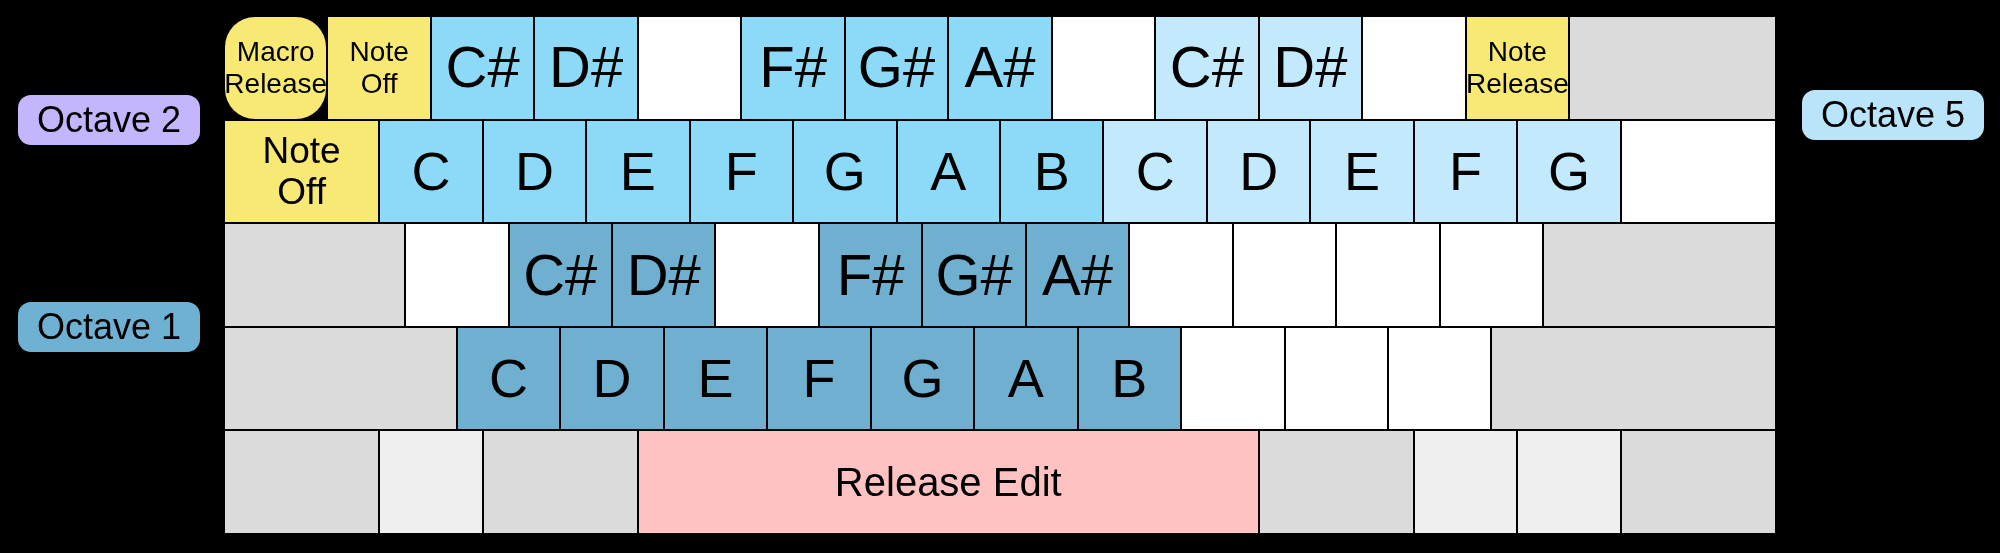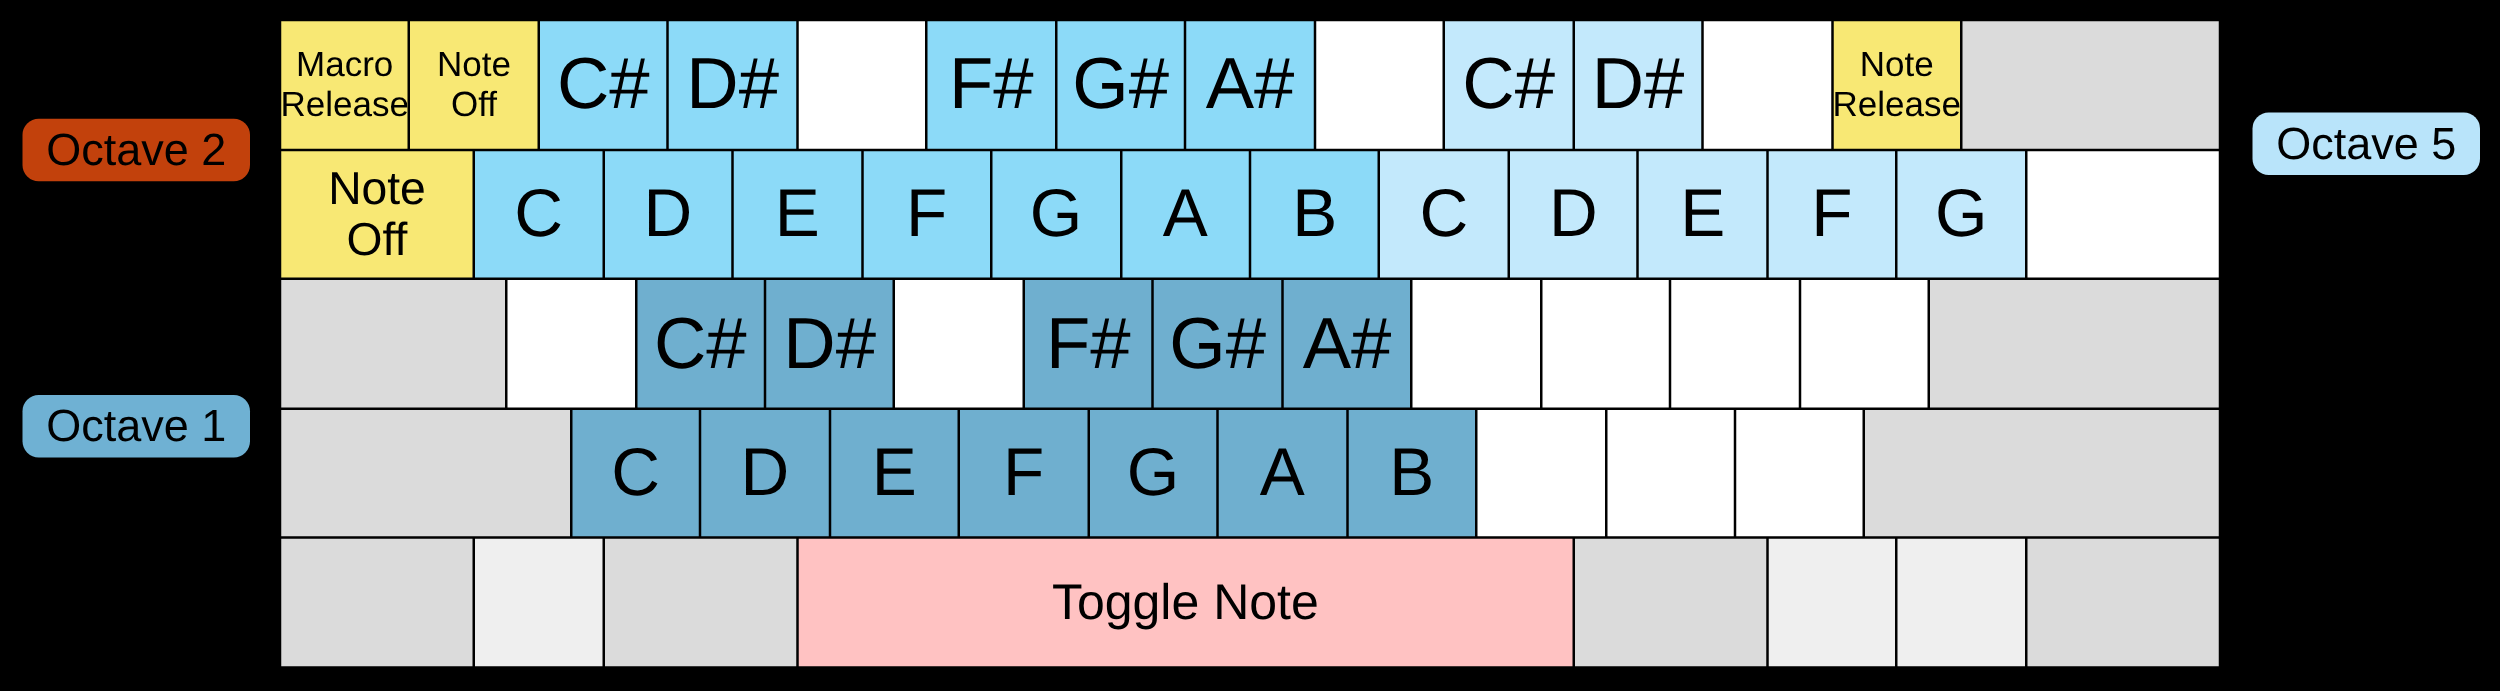--- a/index.html
+++ b/index.html
@@ -21,22 +21,22 @@
   .pill {
     position: absolute;
     display: flex;
     align-items: center;
     justify-content: center;
     font-size: 36px;
     color: #000000;
     border-radius: 13px;
     white-space: nowrap;
   }
-  .pill-octave2 { left: 18px;   top: 95px;  width: 182px; height: 50px; background: #c2410c; }
-  .pill-octave1 { left: 18px;   top: 316px; width: 182px; height: 50px; background: #6FB1D3; }
+  .pill-octave2 { left: 18px;   top: 95px;  width: 182px; height: 50px; background: #c4b5fd; }
+  .pill-octave1 { left: 18px;   top: 302px; width: 182px; height: 50px; background: #6FB1D3; }
   .pill-octave3 { left: 1802px; top: 90px;  width: 182px; height: 50px; background: #B9E4FA; }
 
   
   .keyboard {
     position: absolute;
     left: 225px;
     top: 17px;
     width: 1550px;
     height: 516px;
     background: #000000;
@@ -80,21 +80,21 @@
 </style>
 </head>
 <body>
 
 <div class="stage">
   <div class="pill pill-octave2">Octave 2</div>
   <div class="pill pill-octave1">Octave 1</div>
   <div class="pill pill-octave3">Octave 5</div>
   <div class="keyboard">
       <div class="krow">
-        <div class="key t-yellow s-sm" style="grid-column: span 4;">Macro
+        <div class="key t-yellow s-sm" style="grid-column: span 4; border-radius: 30px;">Macro
 Release</div>
         <div class="key t-yellow s-sm" style="grid-column: span 4;">Note
 Off</div>
         <div class="key t-octave2 s-sharp" style="grid-column: span 4;">C#</div>
         <div class="key t-octave2 s-sharp" style="grid-column: span 4;">D#</div>
         <div class="key t-white" style="grid-column: span 4;"></div>
         <div class="key t-octave2 s-sharp" style="grid-column: span 4;">F#</div>
         <div class="key t-octave2 s-sharp" style="grid-column: span 4;">G#</div>
         <div class="key t-octave2 s-sharp" style="grid-column: span 4;">A#</div>
         <div class="key t-white" style="grid-column: span 4;"></div>
@@ -148,20 +148,20 @@
         <div class="key t-octave1" style="grid-column: span 4;">B</div>
         <div class="key t-white" style="grid-column: span 4;"></div>
         <div class="key t-white" style="grid-column: span 4;"></div>
         <div class="key t-white" style="grid-column: span 4;"></div>
         <div class="key t-gray" style="grid-column: span 11;"></div>
       </div>
       <div class="krow">
         <div class="key t-gray" style="grid-column: span 6;"></div>
         <div class="key t-grayLight" style="grid-column: span 4;"></div>
         <div class="key t-gray" style="grid-column: span 6;"></div>
-        <div class="key t-pink s-toggle" style="grid-column: span 24;">Toggle Note</div>
+        <div class="key t-pink s-toggle" style="grid-column: span 24;">Release Edit</div>
         <div class="key t-gray" style="grid-column: span 6;"></div>
         <div class="key t-grayLight" style="grid-column: span 4;"></div>
         <div class="key t-grayLight" style="grid-column: span 4;"></div>
         <div class="key t-gray" style="grid-column: span 6;"></div>
       </div>
     </div>
 </div>
 
 </body></html>

